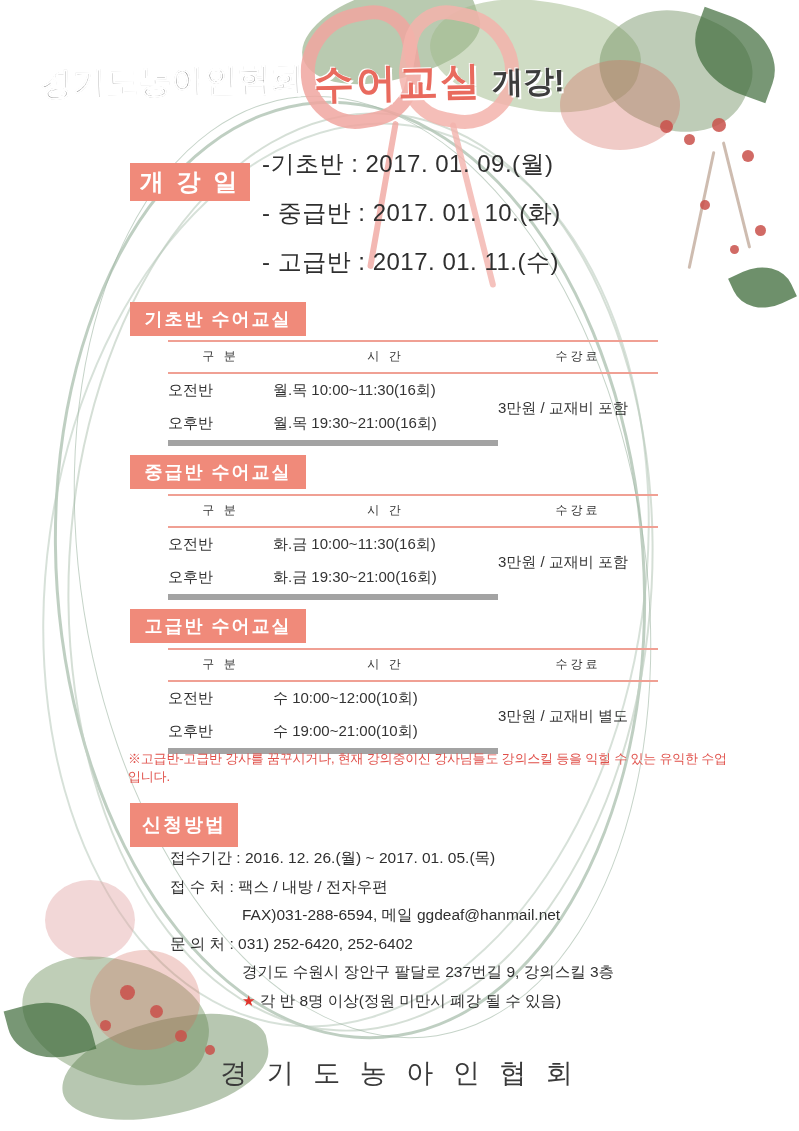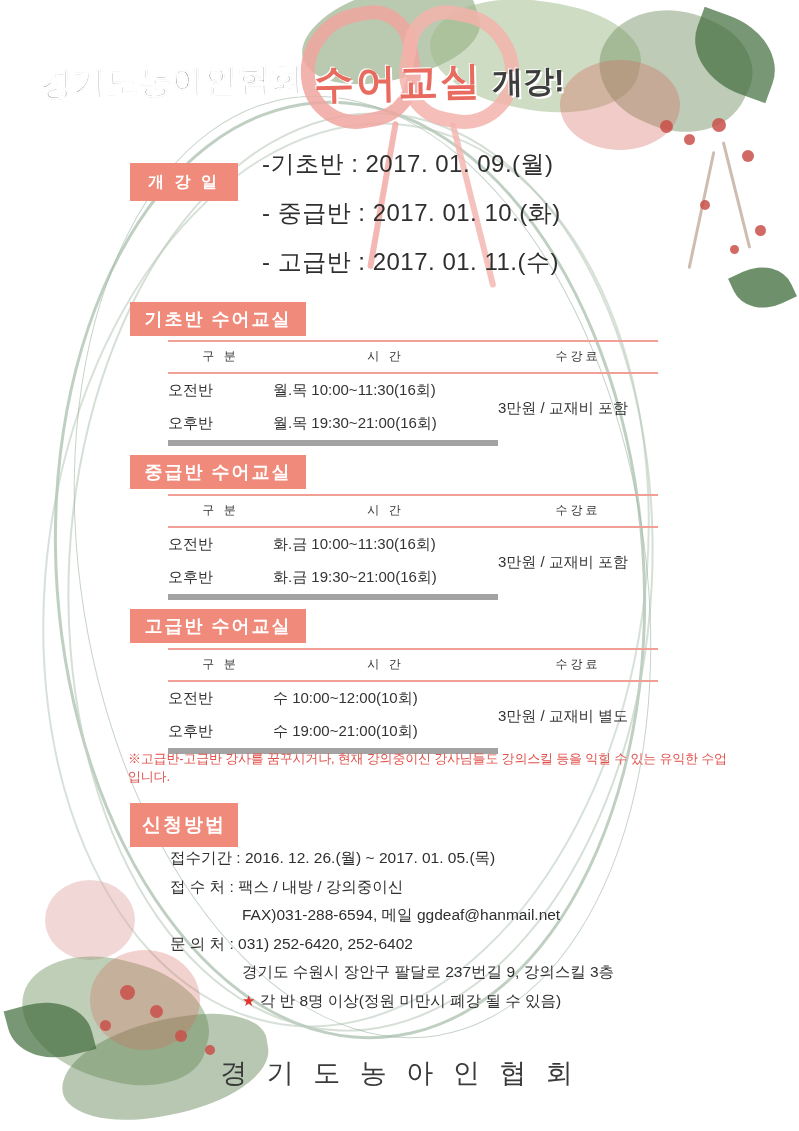--- a/index.html
+++ b/index.html
@@ -80,21 +80,21 @@
   .chip {
     background:#f08a7a;
     color:#ffffff;
     font-weight:bold;
     display:flex; align-items:center; justify-content:center;
     position:absolute;
     letter-spacing: 3px;
   }
 
   
-  .open-chip { left:130px; top:163px; width:108px; height:38px; font-size:16px; }
+  .open-chip { left:130px; top:163px; width:120px; height:38px; font-size:24px; }
   .open-list { position:absolute; left:262px; top:148px; width:430px; }
   .open-list div { font-size:24px; color:#2f2f2f; margin-bottom:17px; letter-spacing:.5px; }
 
   
   .sec-chip { width:176px; height:34px; font-size:18px; letter-spacing:2px; }
   .sec1-chip { left:130px; top:302px; }
   .sec2-chip { left:130px; top:455px; }
   .sec3-chip { left:130px; top:609px; }
 
   table.sch {
@@ -258,21 +258,21 @@
     <td>수  19:00~21:00(10회)</td>
   </tr>
 </tbody>
   </table>
 
 <div class="note">※고급반-고급반 강사를 꿈꾸시거나, 현재 강의중이신 강사님들도 강의스킬 등을 익힐 수 있는 유익한 수업입니다.</div>
 
 <div class="chip apply-chip">신청방법</div>
 <div class="apply-body">
   <div class="ln">접수기간 : 2016. 12. 26.(월) ~ 2017. 01. 05.(목)</div>
-  <div class="ln">접 수 처 : 팩스 / 내방 / 강의중이신</div>
+  <div class="ln">접 수 처 : 팩스 / 내방 / 전자우편</div>
   <div class="ln indent">FAX)031-288-6594,  메일 ggdeaf@hanmail.net</div>
   <div class="ln">문 의 처 : 031) 252-6420, 252-6402</div>
   <div class="ln indent2">경기도 수원시 장안구 팔달로 237번길 9, 강의스킬 3층</div>
   <div class="ln indent2 redline">
     <span class="star">★</span>
     <span>각 반 8명 이상(정원 미만시 폐강 될 수 있음)</span>
   </div>
 </div>
 
 <div class="footer">경 기 도 농 아 인 협 회</div>

